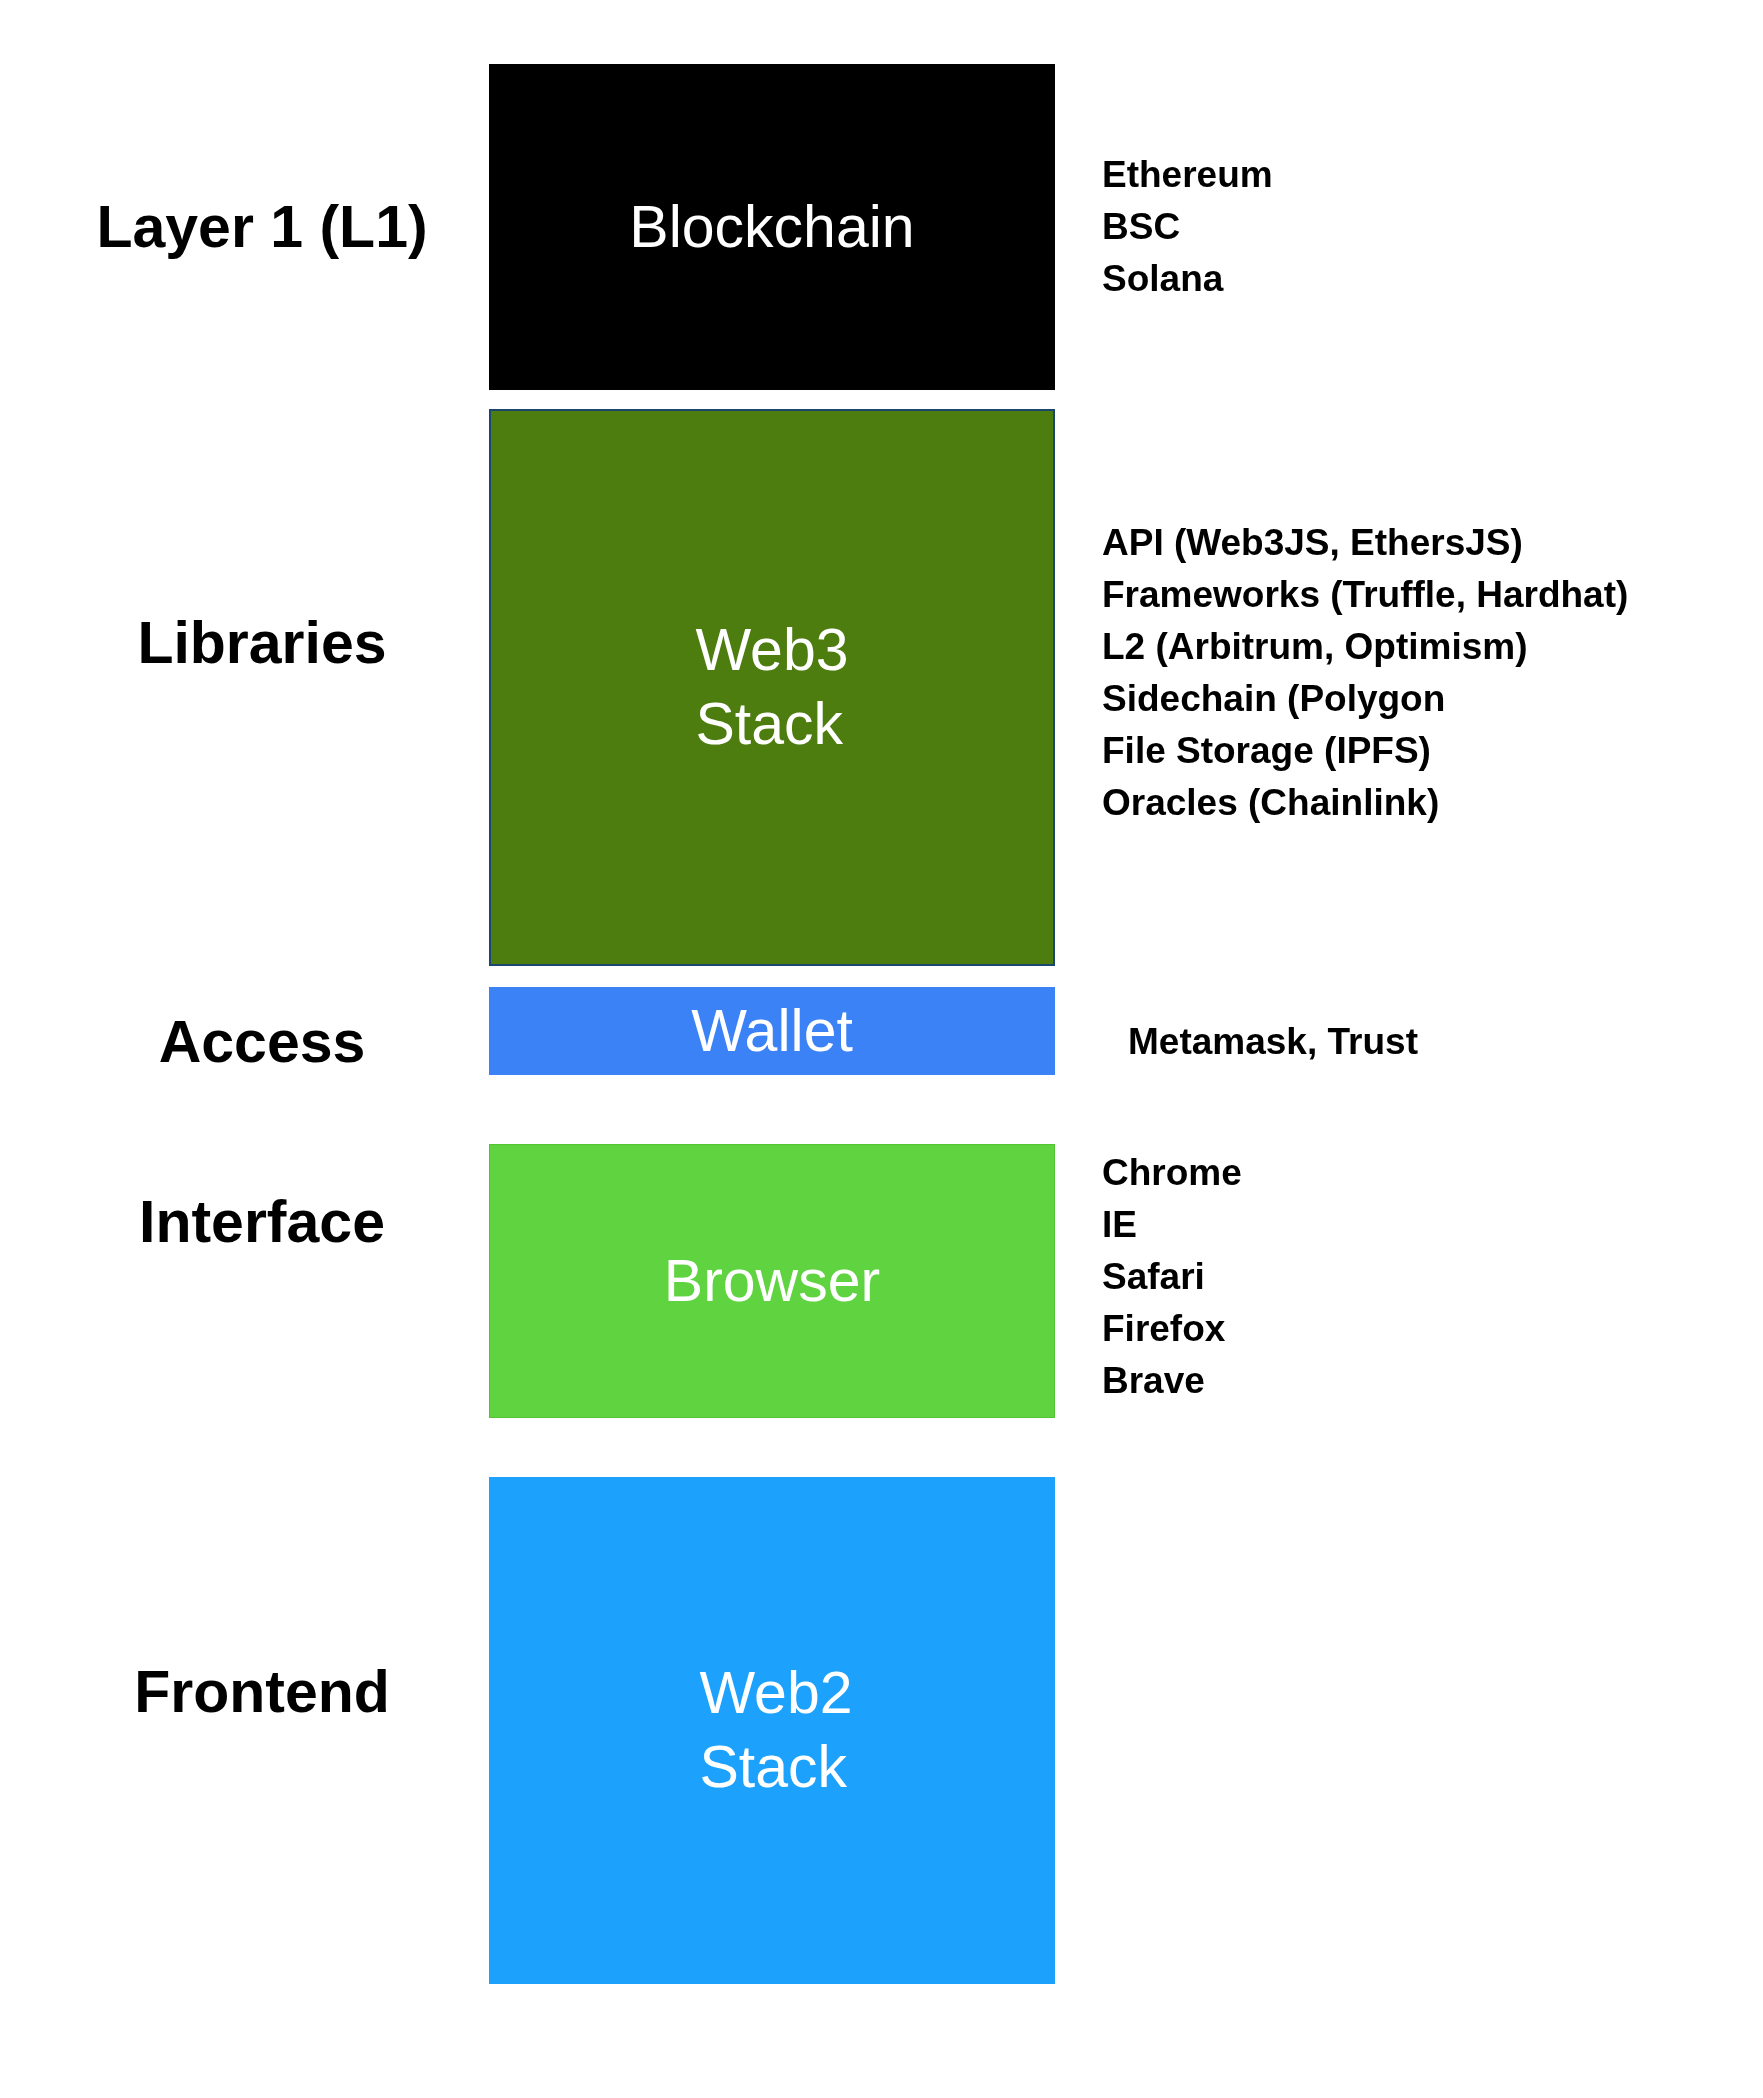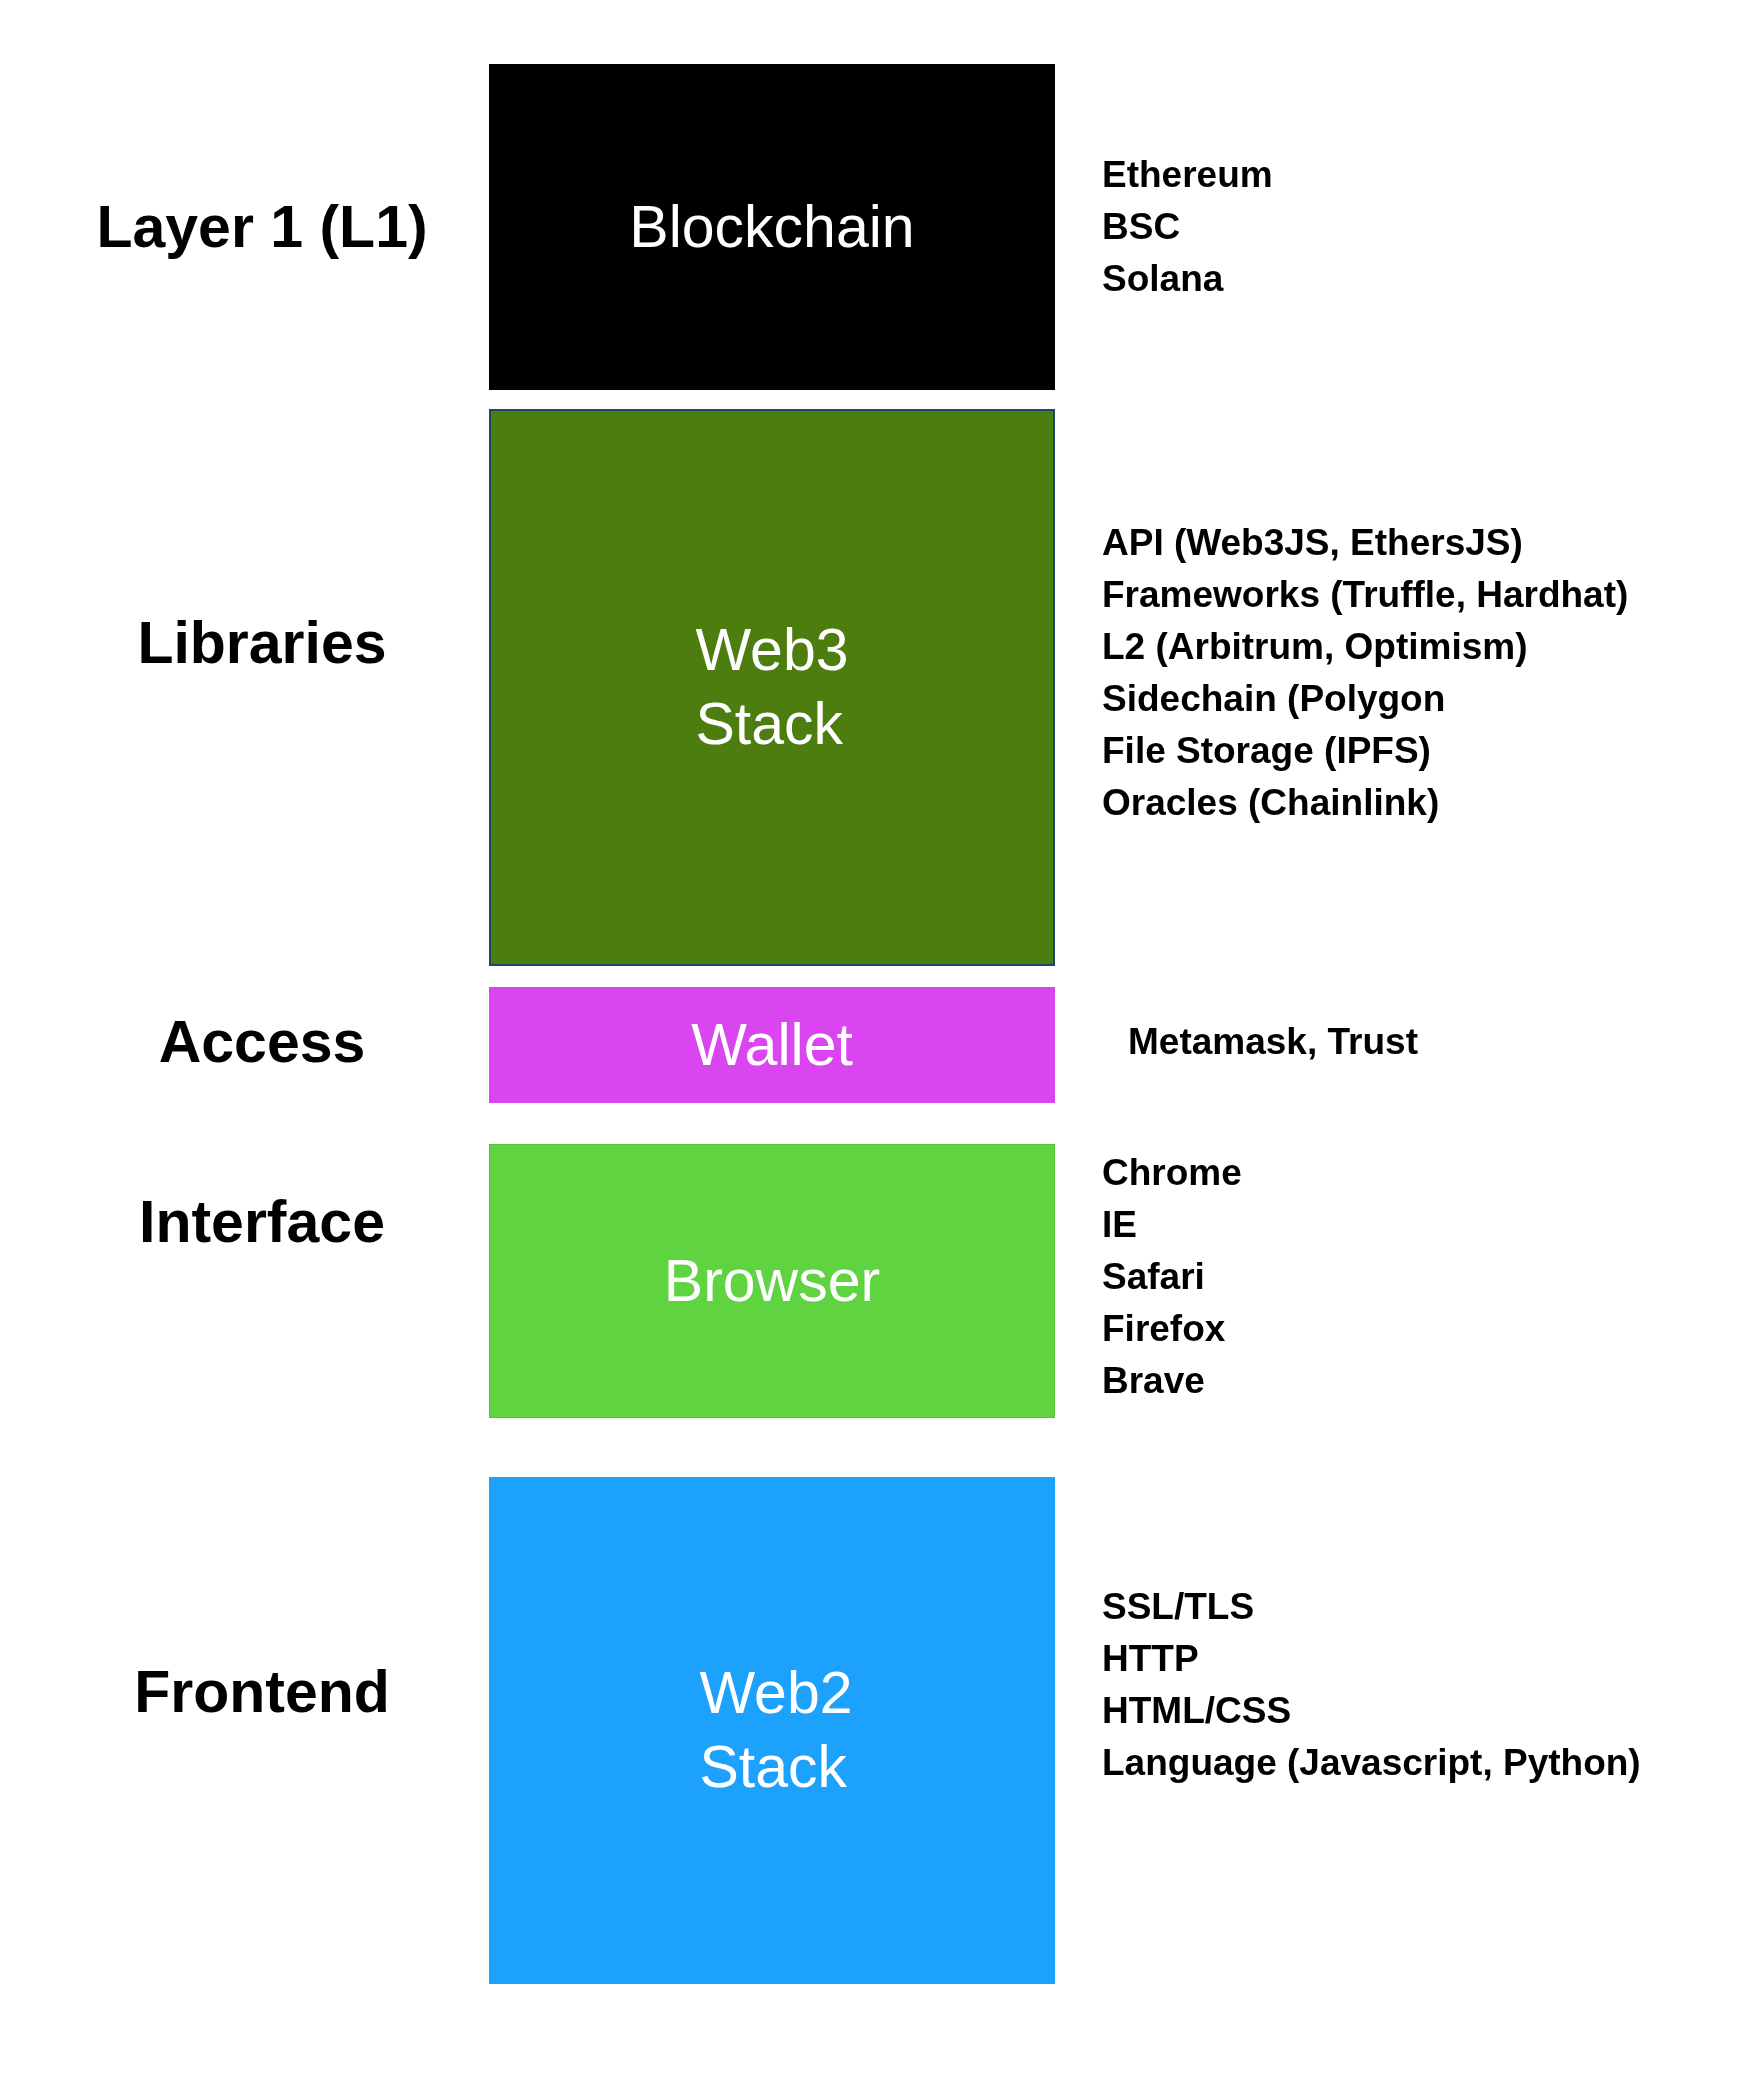--- a/index.html
+++ b/index.html
@@ -40,21 +40,21 @@
     box-sizing: border-box;
     display: flex;
     align-items: center;
     justify-content: center;
     color: #ffffff;
     font-size: 59px;
     font-weight: 400;
   }
   #box-blockchain { top: 64px;   height: 326px; background: #000000; }
   #box-web3       { top: 409px;  height: 557px; background: #4d7c0f; border: 2.8px solid #1B4670; }
-  #box-wallet     { top: 987px; height: 116px; background: #d946ef; text-align: center; }
+  #box-wallet     { top: 987px; height: 88px; background: #3b82f6; text-align: center; }
   #box-browser    { top: 1144px; height: 274px; background: #5FD340; border: 1.8px solid #54C434; }
   #box-web2       { top: 1477px; height: 507px; background: #1CA1FC; padding-left: 8px; }
 
   .box-title { white-space: nowrap; }
   .box-title-multi { text-align: left; }
   .box-title-multi .tline { display: block; line-height: 1.25; }
 
   
   .item-list {
     position: absolute;
@@ -123,21 +123,15 @@
     <div class="item">Brave</div>
   </div>
 
   <div class="row-label" id="label-frontend">Frontend</div>
   <div class="stack-box" id="box-web2">
     <span class="box-title-multi">
       <span class="tline">Web2</span>
       <span class="tline">Stack</span>
     </span>
   </div>
-  <div class="item-list" id="items-frontend">
-    <div class="item">SSL/TLS</div>
-    <div class="item">HTTP</div>
-    <div class="item">HTML/CSS</div>
-    <div class="item">Language (Javascript, Python)</div>
-  </div>
 
 </div>
 
 
 </body></html>

